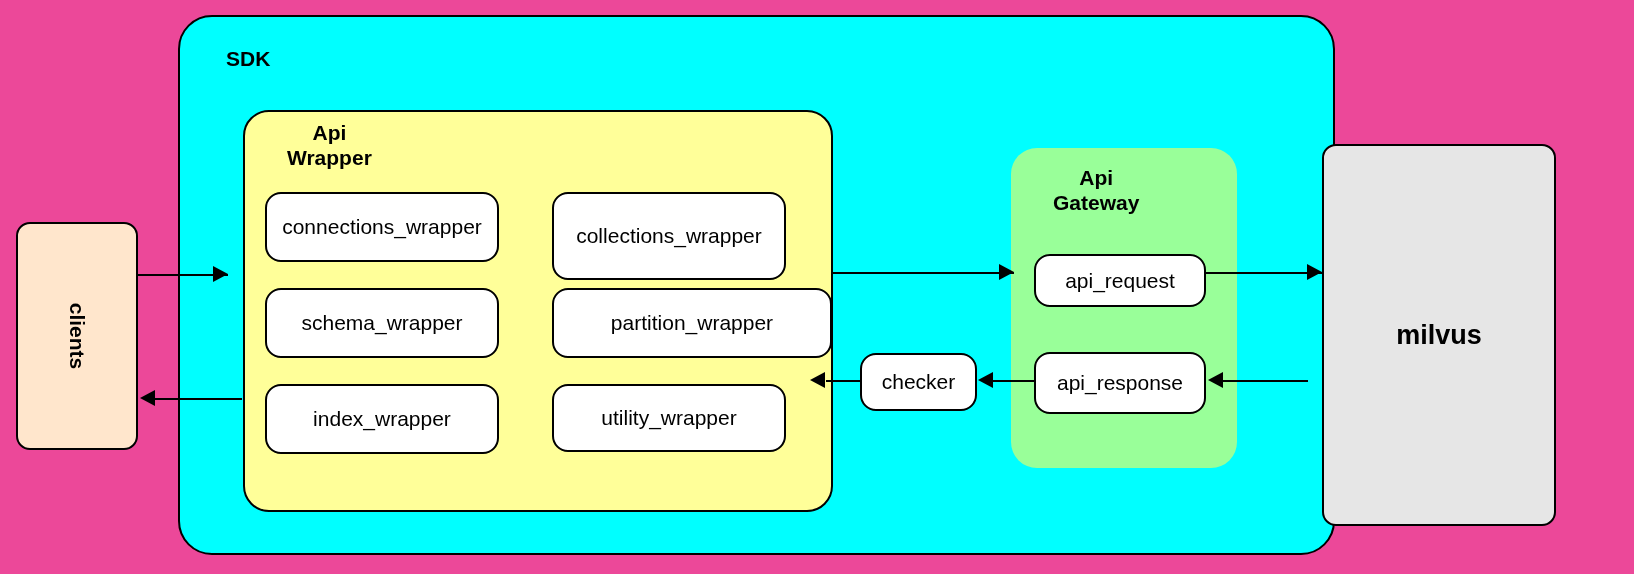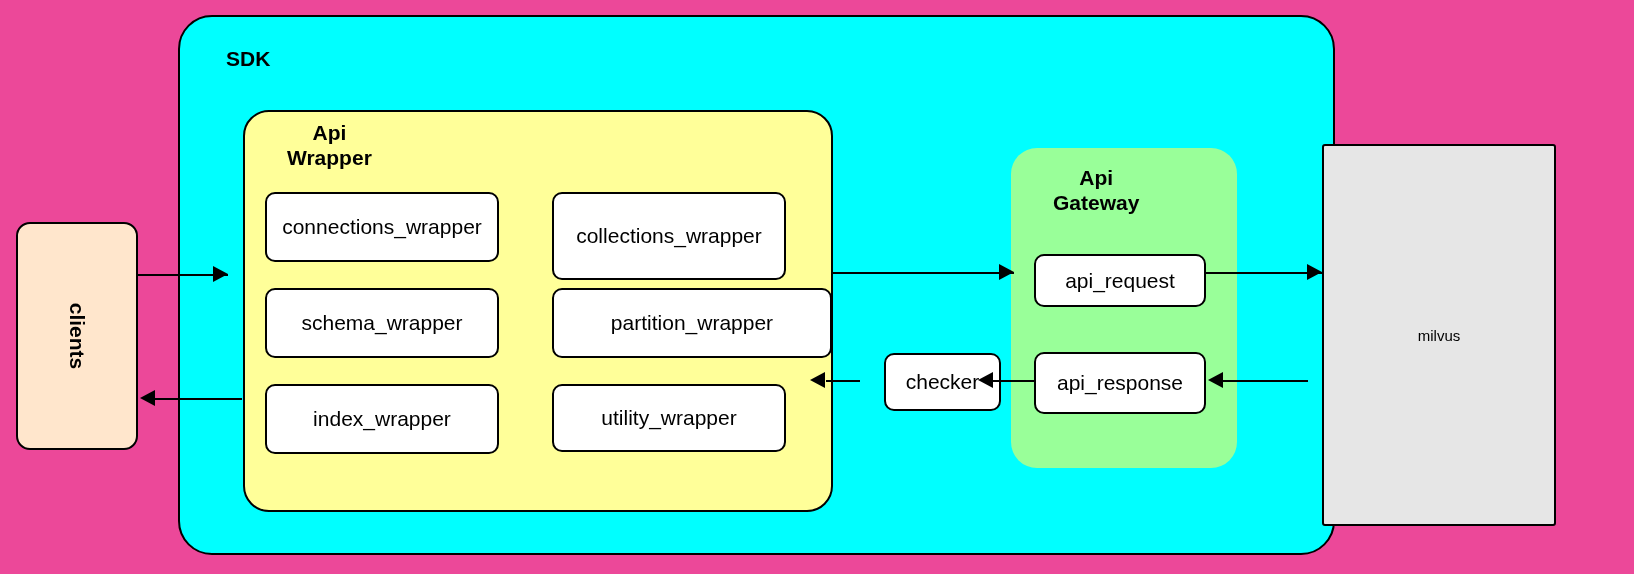--- a/index.html
+++ b/index.html
@@ -63,21 +63,21 @@
     white-space: pre-line;
     pointer-events: none;
   }
   .title-sdk   { font-size: 21px; left: 46px; top: 30px; }
   .title-wrap  { font-size: 21px; left: 42px; top: 9px; }
   .title-gate  { font-size: 21px; left: 42px; top: 18px; }
 
   
   .node {
     background: #ffffff;
-    border-radius: 10px;
+    border-radius: 16px;
     font-size: 21px;
     color: #000000;
     border: 2px solid #000000;
   }
 
   
   .actor-clients {
     background: #ffe6cc;
     border-radius: 14px;
     border: 2px solid #000000;
@@ -86,24 +86,24 @@
     transform: rotate(90deg);
     white-space: nowrap;
     font-weight: bold;
     font-size: 21px;
     color: #000000;
   }
 
   
   .actor-milvus {
     background: #e6e6e6;
-    border-radius: 3px;
-    border: 2px solid #000000;
-    font-weight: normal;
-    font-size: 15px;
+    border-radius: 14px;
+    border: 2px solid #000000;
+    font-weight: bold;
+    font-size: 27px;
     color: #000000;
   }
 
   
   .edge {
     position: absolute;
     height: 0;
     border-top: 2px solid #000000;
   }
   .arrowhead {
@@ -155,21 +155,21 @@
 Gateway</div>
   </div>
 
   <div class="box node" style="left:1034px; top:254px; width:172px; height:53px;">
     <span>api_request</span>
   </div>
   <div class="box node" style="left:1034px; top:352px; width:172px; height:62px;">
     <span>api_response</span>
   </div>
 
-  <div class="box node" style="left:860px; top:353px; width:117px; height:58px;margin-left:24px;">
+  <div class="box node" style="left:860px; top:353px; width:117px; height:58px;">
     <span>checker</span>
   </div>
 
   <div class="box actor-clients" style="left:16px; top:222px; width:122px; height:228px;">
     <span class="vtext">clients</span>
   </div>
 
   <div class="box actor-milvus" style="left:1322px; top:144px; width:234px; height:382px;">
     <span>milvus</span>
   </div>

